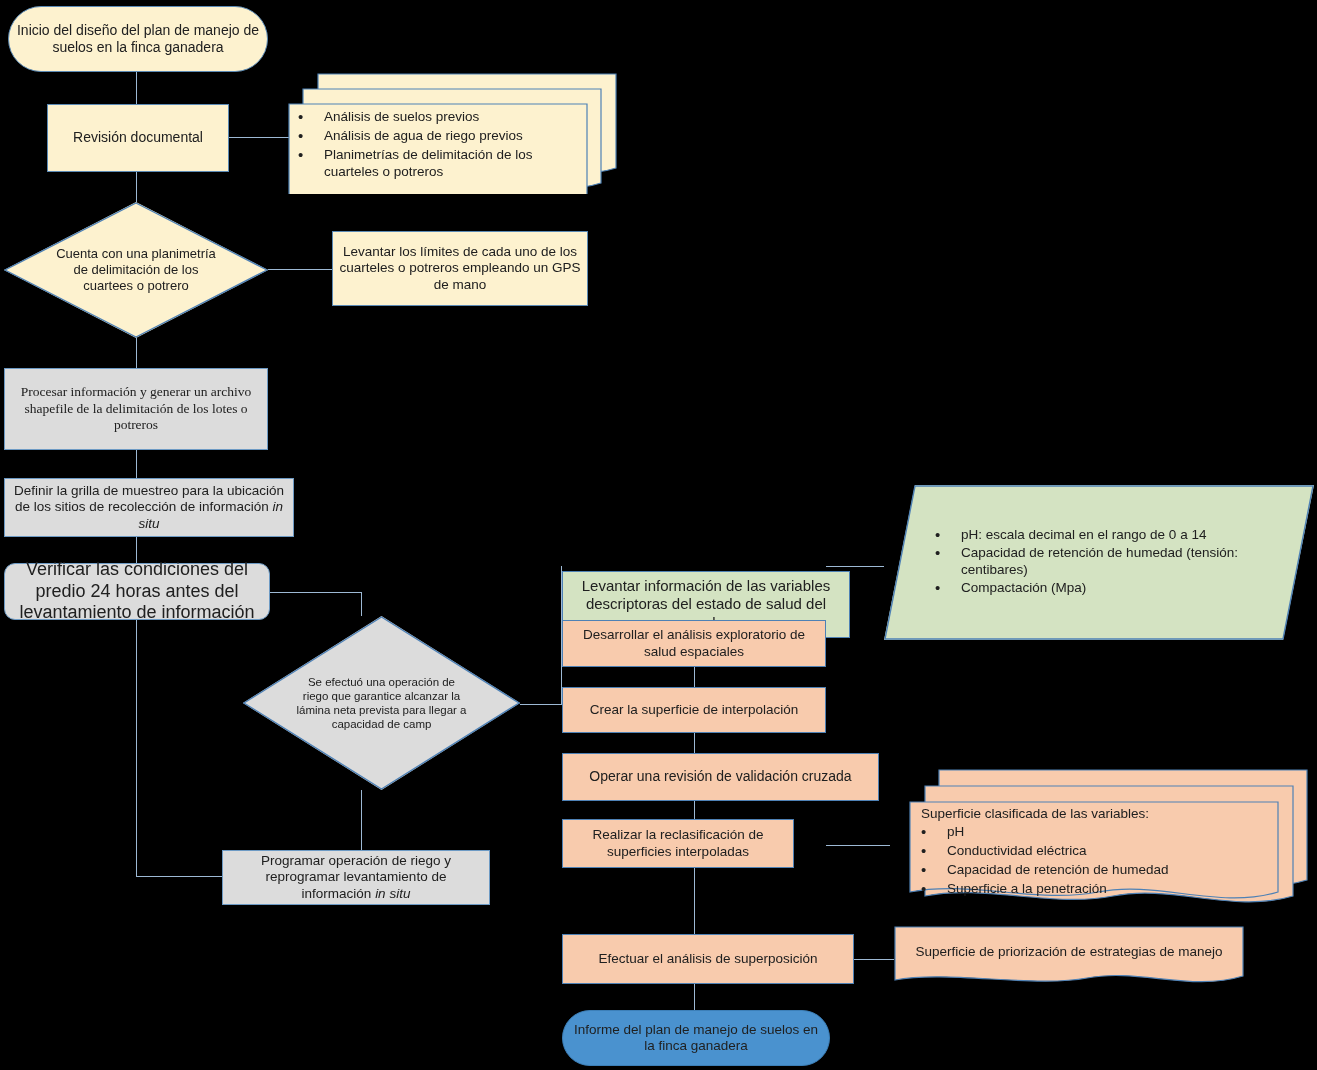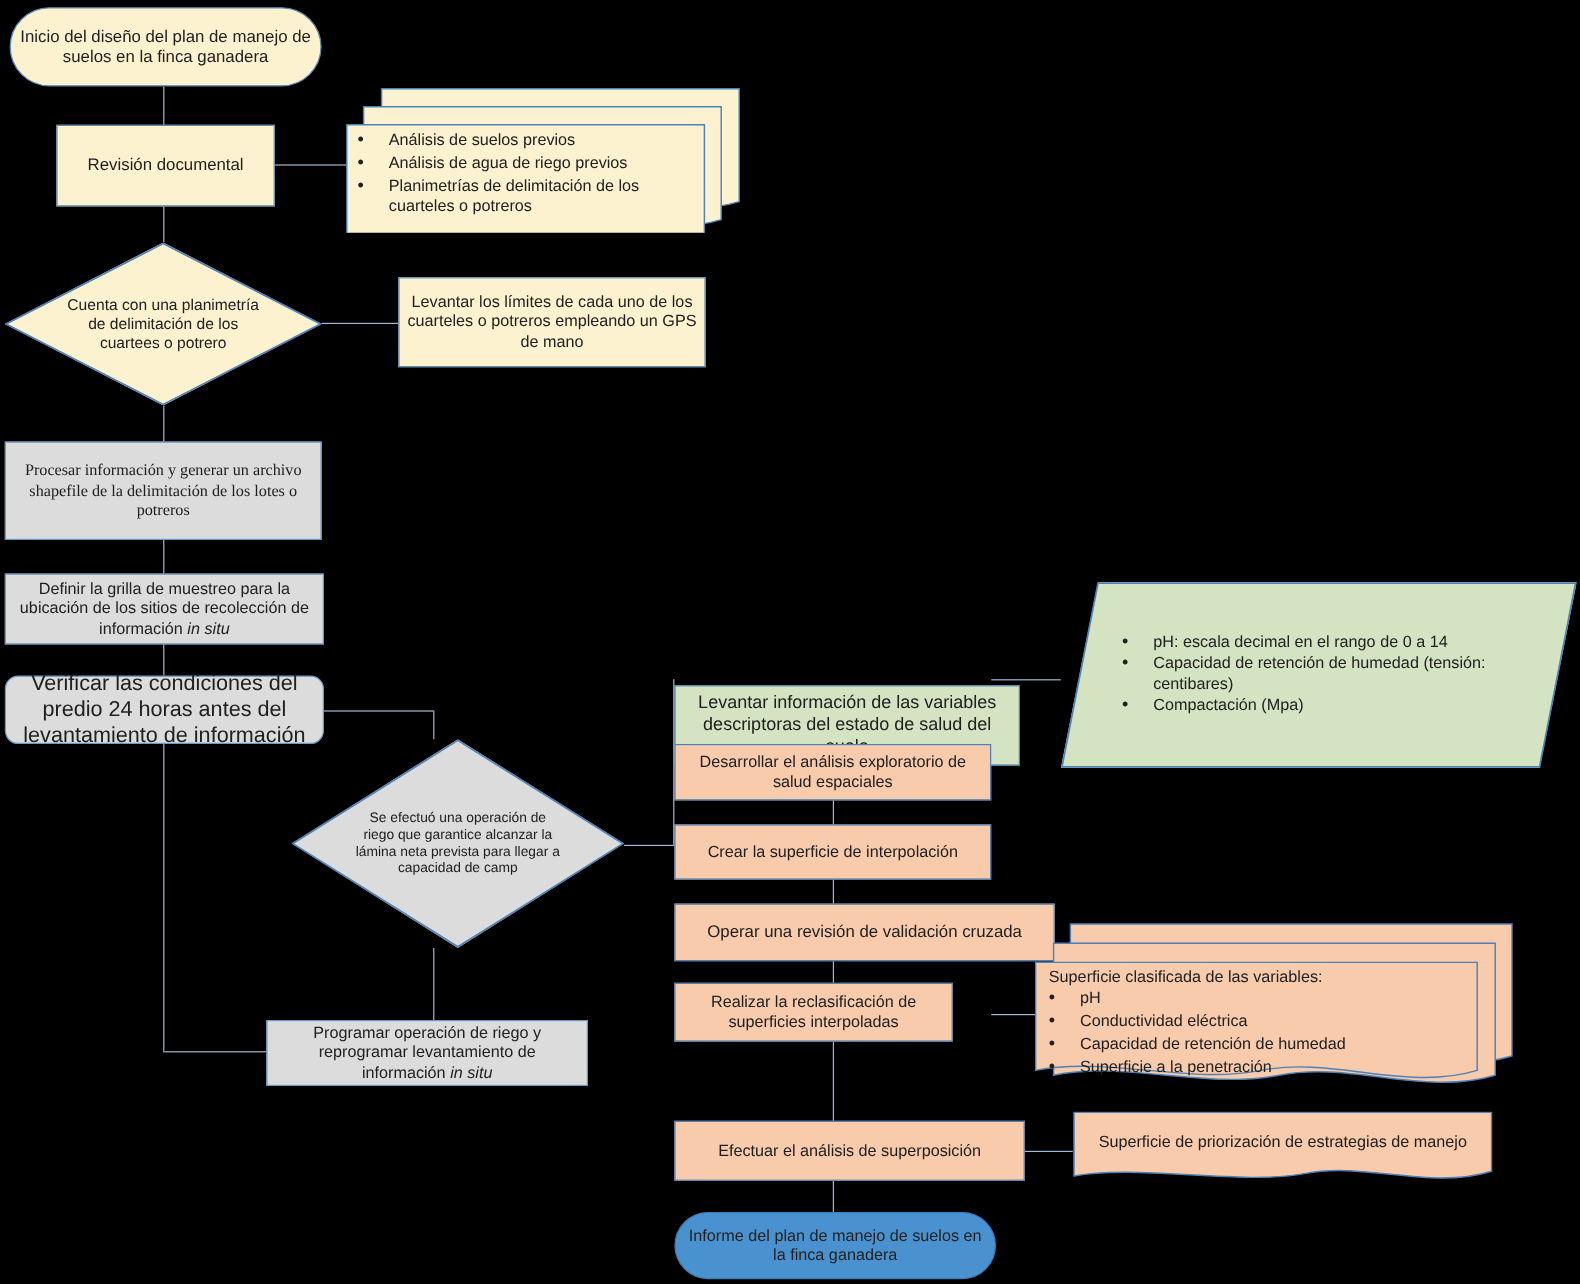--- a/index.html
+++ b/index.html
@@ -205,21 +205,21 @@
   </div>
 
   <div class="node fill-cream" style="left:332px; top:231px; width:256px; height:75px; font-size:13.5px;">
     <span class="txt">Levantar los límites de cada uno de los cuarteles o potreros empleando un GPS de mano</span>
   </div>
 
   <div class="node fill-gray" style="left:4px; top:368px; width:264px; height:82px; font-size:13.5px;font-family:Liberation Serif, serif;">
     <span class="txt">Procesar información y generar un archivo shapefile de la delimitación de los lotes o potreros</span>
   </div>
 
-  <div class="node fill-gray" style="left:4px; top:478px; width:266px; height:59px; font-size:13.5px;">
+  <div class="node fill-gray" style="left:4px; top:478px; width:290px; height:59px; font-size:13.5px;">
     <span class="txt"><span>Definir la grilla de muestreo para la ubicación de los sitios de recolección de información </span><span class="ital">in situ</span></span>
   </div>
 
   <div class="node fill-gray" style="left:4px; top:563px; width:266px; height:57px; font-size:18px;border-radius:11px;">
     <span class="txt">Verificar las condiciones del predio 24 horas antes del levantamiento de información</span>
   </div>
 
   <div class="node diamond gray" style="left:243px; top:616px; width:277px; height:174px; font-size:11.5px;">
     <div class="dshape"></div>
     <svg class="dstroke" viewBox="0 0 277 174" preserveAspectRatio="none">
@@ -259,21 +259,21 @@
   </div>
 
   <div class="node fill-orange" style="left:562px; top:753px; width:317px; height:48px; font-size:14px;">
     <span class="txt">Operar una revisión de validación cruzada</span>
   </div>
 
   <div class="node fill-orange" style="left:562px; top:819px; width:232px; height:49px; font-size:13.5px;">
     <span class="txt">Realizar la  reclasificación de superficies interpoladas</span>
   </div>
 
-  <div class="doc" style="left:862px; top:768px; width:400px; height:142px;">
+  <div class="doc" style="left:909px; top:768px; width:400px; height:142px;">
     <svg class="sheet" viewBox="0 0 400 142" preserveAspectRatio="none">
       <path d="M30 2 H398 V112 C338 130 278 100 218 112 C158 124 90 100 30 112 Z" fill="#F8CBAD" stroke="#4E81B5" stroke-width="1.2"></path>
       <path d="M16 18 H384 V128 C324 146 264 116 204 128 C144 140 76 116 16 128 Z" fill="#F8CBAD" stroke="#4E81B5" stroke-width="1.2"></path>
       <path d="M1 34 H369 V124 C309 142 249 112 189 124 C129 136 61 112 1 124 Z" fill="#F8CBAD" stroke="#4E81B5" stroke-width="1.2"></path>
     </svg>
     <div class="doc-body" style="left:4px; top:36px; width:360px; height:88px; font-size:13.5px; display:block;">
       <div style="margin:2px 0 1px 8px;">Superficie clasificada de las variables:</div>
       <ul class="bul">
         <li>pH</li>
         <li>Conductividad eléctrica</li>

